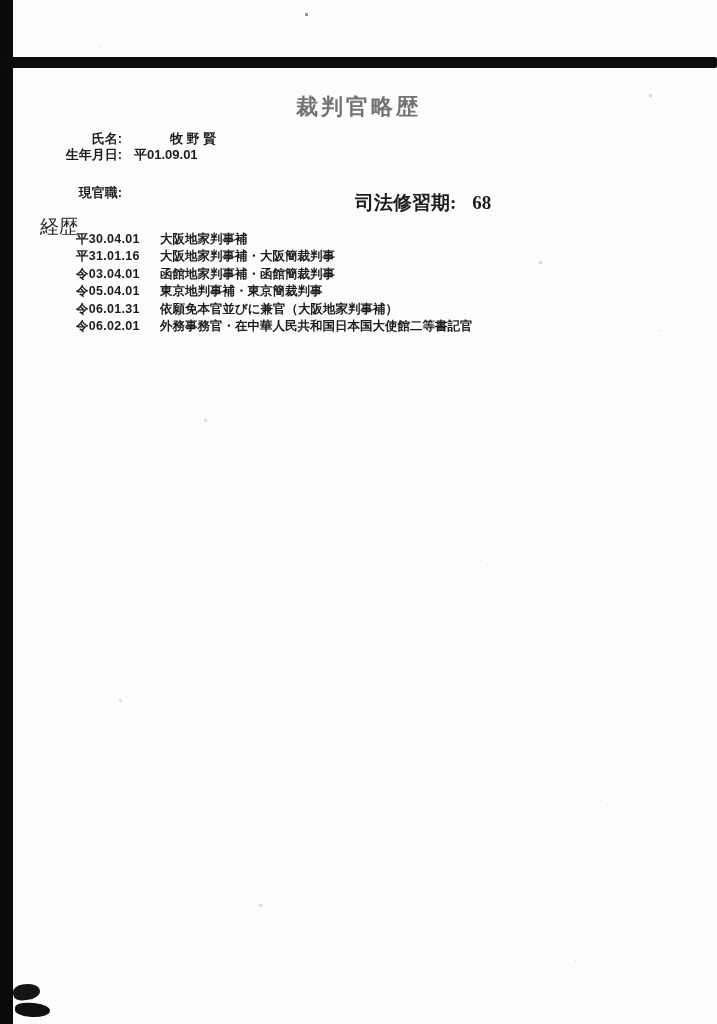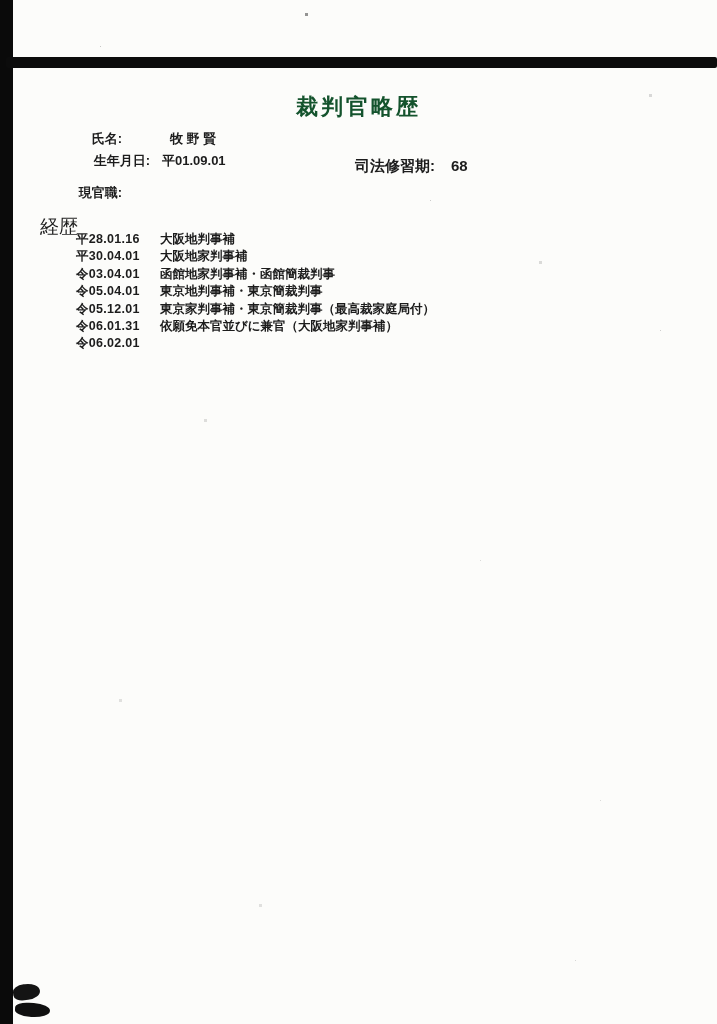--- a/index.html
+++ b/index.html
@@ -68,21 +68,21 @@
 
   
   .doc-title {
     position: absolute;
     left: 0; right: 0;
     top: 92px;
     text-align: center;
     font-size: 22px;
     font-weight: 700;
     letter-spacing: 3px;
-    color: #14532d;
+    color: #737373;
   }
 
   .info-row {
     position: absolute;
     left: 58px;
     display: flex;
     align-items: flex-start;
     font-size: 13px;
     font-weight: 700;
   }
@@ -92,37 +92,38 @@
     text-align: right;
     white-space: nowrap;
   }
   .info-value {
     margin-left: 12px;
     font-weight: 600;
     white-space: nowrap;
     text-align: right;
   }
   .row-name  { top: 130px; gap: 36px; }
-  .row-birth { top: 152px; margin-left: 28px; }
+  .row-birth { top: 146px; }
   .row-position { top: 166px; }
   .row-position .info-label { margin-top: 18px; }
   .position-value {
     margin-left: 12px;
     width: 246px;
     font-weight: 600;
     font-size: 12.5px;
     line-height: 17px;
     white-space: normal;
   }
   .training-term {
     position: absolute;
-    left: 355px; top: 157px;
-    font-size: 15px;
+    left: 355px; top: 190px;
+    font-size: 19px;
     font-weight: 700;
     white-space: nowrap;
+    font-family: Liberation Serif, serif;
   }
   .training-term .term-value {
     margin-left: 16px;
     font-weight: 600;
   }
 
   .career-heading {
     position: absolute;
     left: 40px; top: 214px;
     font-size: 19px;
@@ -175,41 +176,38 @@
   </div>
 
   <div class="training-term">
     <span>司法修習期:</span><span class="term-value">68</span>
   </div>
 
   <div class="career-heading">経歴</div>
 
   <div class="career-list">
     <div class="career-row">
-      <span class="career-date">平28.01.16</span>
-      <span class="career-desc">大阪地判事補</span>
-    </div>
-    <div class="career-row">
       <span class="career-date">平30.04.01</span>
       <span class="career-desc">大阪地家判事補</span>
     </div>
     <div class="career-row">
+      <span class="career-date">平31.01.16</span>
+      <span class="career-desc">大阪地家判事補・大阪簡裁判事</span>
+    </div>
+    <div class="career-row">
       <span class="career-date">令03.04.01</span>
       <span class="career-desc">函館地家判事補・函館簡裁判事</span>
     </div>
     <div class="career-row">
       <span class="career-date">令05.04.01</span>
       <span class="career-desc">東京地判事補・東京簡裁判事</span>
     </div>
     <div class="career-row">
-      <span class="career-date">令05.12.01</span>
-      <span class="career-desc">東京家判事補・東京簡裁判事（最高裁家庭局付）</span>
-    </div>
-    <div class="career-row">
       <span class="career-date">令06.01.31</span>
       <span class="career-desc">依願免本官並びに兼官（大阪地家判事補）</span>
     </div>
     <div class="career-row">
       <span class="career-date">令06.02.01</span>
+      <span class="career-desc">外務事務官・在中華人民共和国日本国大使館二等書記官</span>
     </div>
   </div>
 
 </div>
 
 </body></html>

